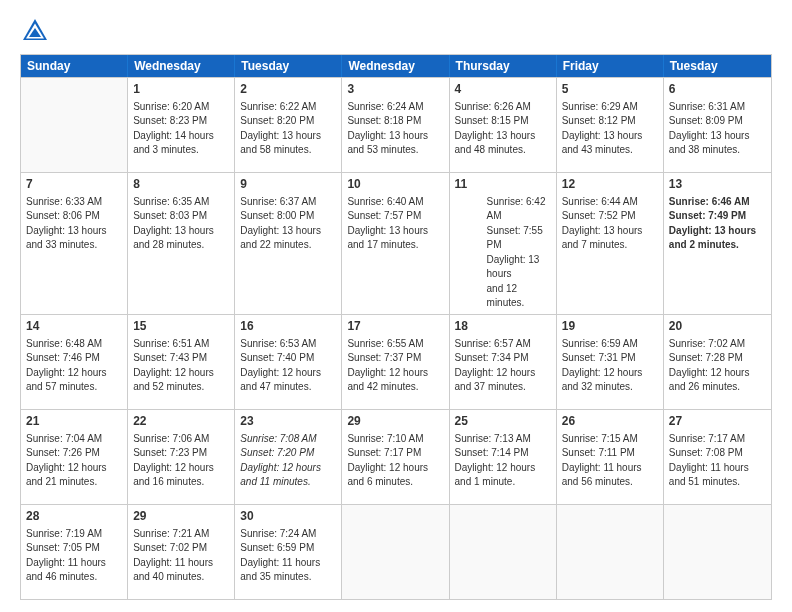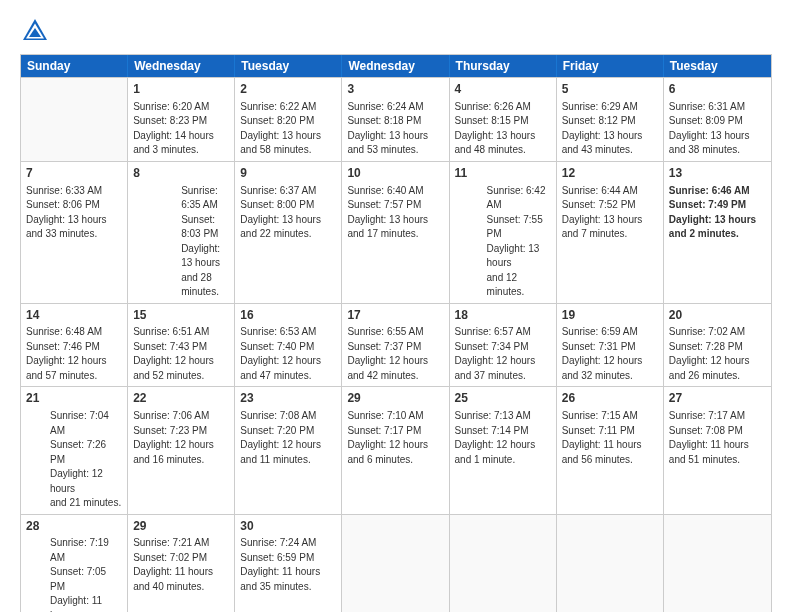--- a/index.html
+++ b/index.html
@@ -189,21 +189,21 @@
         <div class="cal-row">
           <div class="cal-cell">
             <span class="day-num">7</span>
             <div class="cell-text" style="white-space: pre-line;">Sunrise: 6:33 AM
 Sunset: 8:06 PM
 Daylight: 13 hours
 and 33 minutes.</div>
           </div>
           <div class="cal-cell">
             <span class="day-num">8</span>
-            <div class="cell-text" style="white-space: pre-line; margin-left: 48px;">Sunrise: 6:35 AM
+            <div class="cell-text" style="white-space: pre-line;">Sunrise: 6:35 AM
 Sunset: 8:03 PM
 Daylight: 13 hours
 and 28 minutes.</div>
           </div>
           <div class="cal-cell">
             <span class="day-num">9</span>
             <div class="cell-text" style="white-space: pre-line;">Sunrise: 6:37 AM
 Sunset: 8:00 PM
 Daylight: 13 hours
 and 22 minutes.</div>
@@ -284,35 +284,35 @@
             <span class="day-num">20</span>
             <div class="cell-text" style="white-space: pre-line;">Sunrise: 7:02 AM
 Sunset: 7:28 PM
 Daylight: 12 hours
 and 26 minutes.</div>
           </div>
         </div>
         <div class="cal-row">
           <div class="cal-cell">
             <span class="day-num">21</span>
-            <div class="cell-text" style="white-space: pre-line; margin-left: 24px;">Sunrise: 7:04 AM
+            <div class="cell-text" style="white-space: pre-line;">Sunrise: 7:04 AM
 Sunset: 7:26 PM
 Daylight: 12 hours
 and 21 minutes.</div>
           </div>
           <div class="cal-cell">
             <span class="day-num">22</span>
             <div class="cell-text" style="white-space: pre-line;">Sunrise: 7:06 AM
 Sunset: 7:23 PM
 Daylight: 12 hours
 and 16 minutes.</div>
           </div>
           <div class="cal-cell">
             <span class="day-num">23</span>
-            <div class="cell-text" style="white-space: pre-line;">Sunrise: 7:08 AM
+            <div class="cell-text" style="white-space: pre-line; font-style: italic;">Sunrise: 7:08 AM
 Sunset: 7:20 PM
 Daylight: 12 hours
 and 11 minutes.</div>
           </div>
           <div class="cal-cell">
             <span class="day-num">29</span>
             <div class="cell-text" style="white-space: pre-line;">Sunrise: 7:10 AM
 Sunset: 7:17 PM
 Daylight: 12 hours
 and 6 minutes.</div>
@@ -335,21 +335,21 @@
             <span class="day-num">27</span>
             <div class="cell-text" style="white-space: pre-line;">Sunrise: 7:17 AM
 Sunset: 7:08 PM
 Daylight: 11 hours
 and 51 minutes.</div>
           </div>
         </div>
         <div class="cal-row">
           <div class="cal-cell">
             <span class="day-num">28</span>
-            <div class="cell-text" style="white-space: pre-line; margin-left: 24px;">Sunrise: 7:19 AM
+            <div class="cell-text" style="white-space: pre-line;">Sunrise: 7:19 AM
 Sunset: 7:05 PM
 Daylight: 11 hours
 and 46 minutes.</div>
           </div>
           <div class="cal-cell">
             <span class="day-num">29</span>
             <div class="cell-text" style="white-space: pre-line;">Sunrise: 7:21 AM
 Sunset: 7:02 PM
 Daylight: 11 hours
 and 40 minutes.</div>

